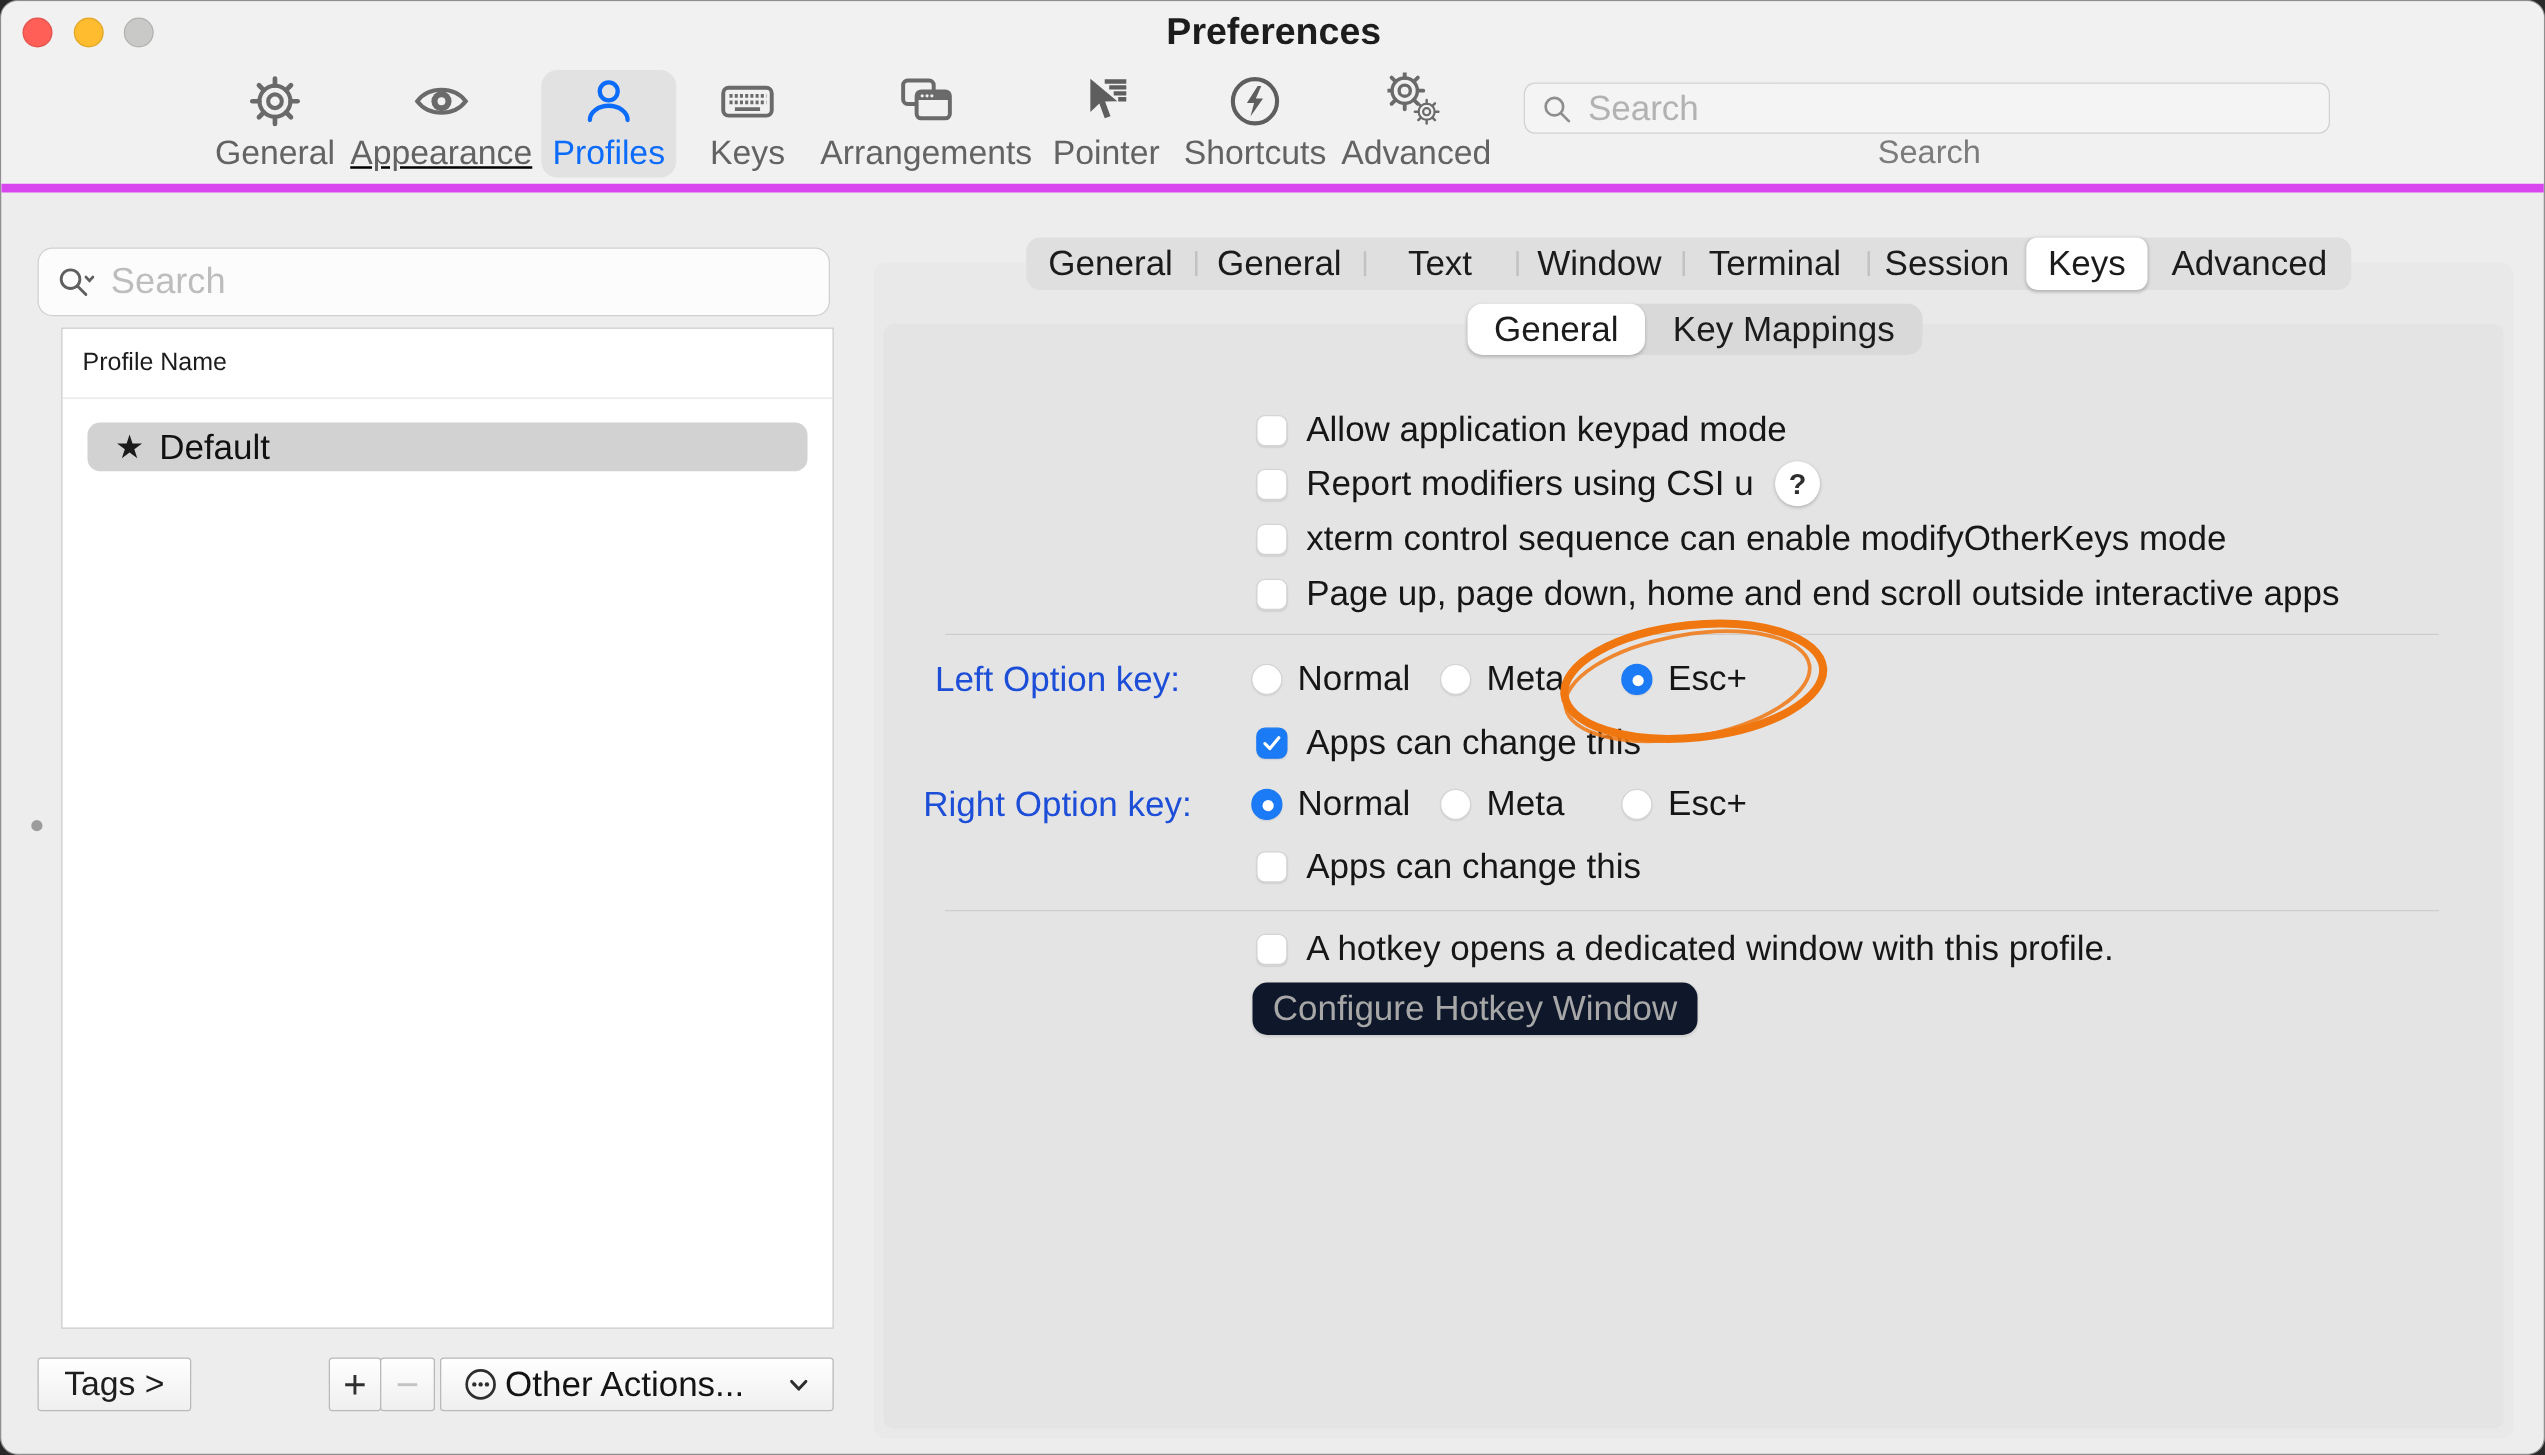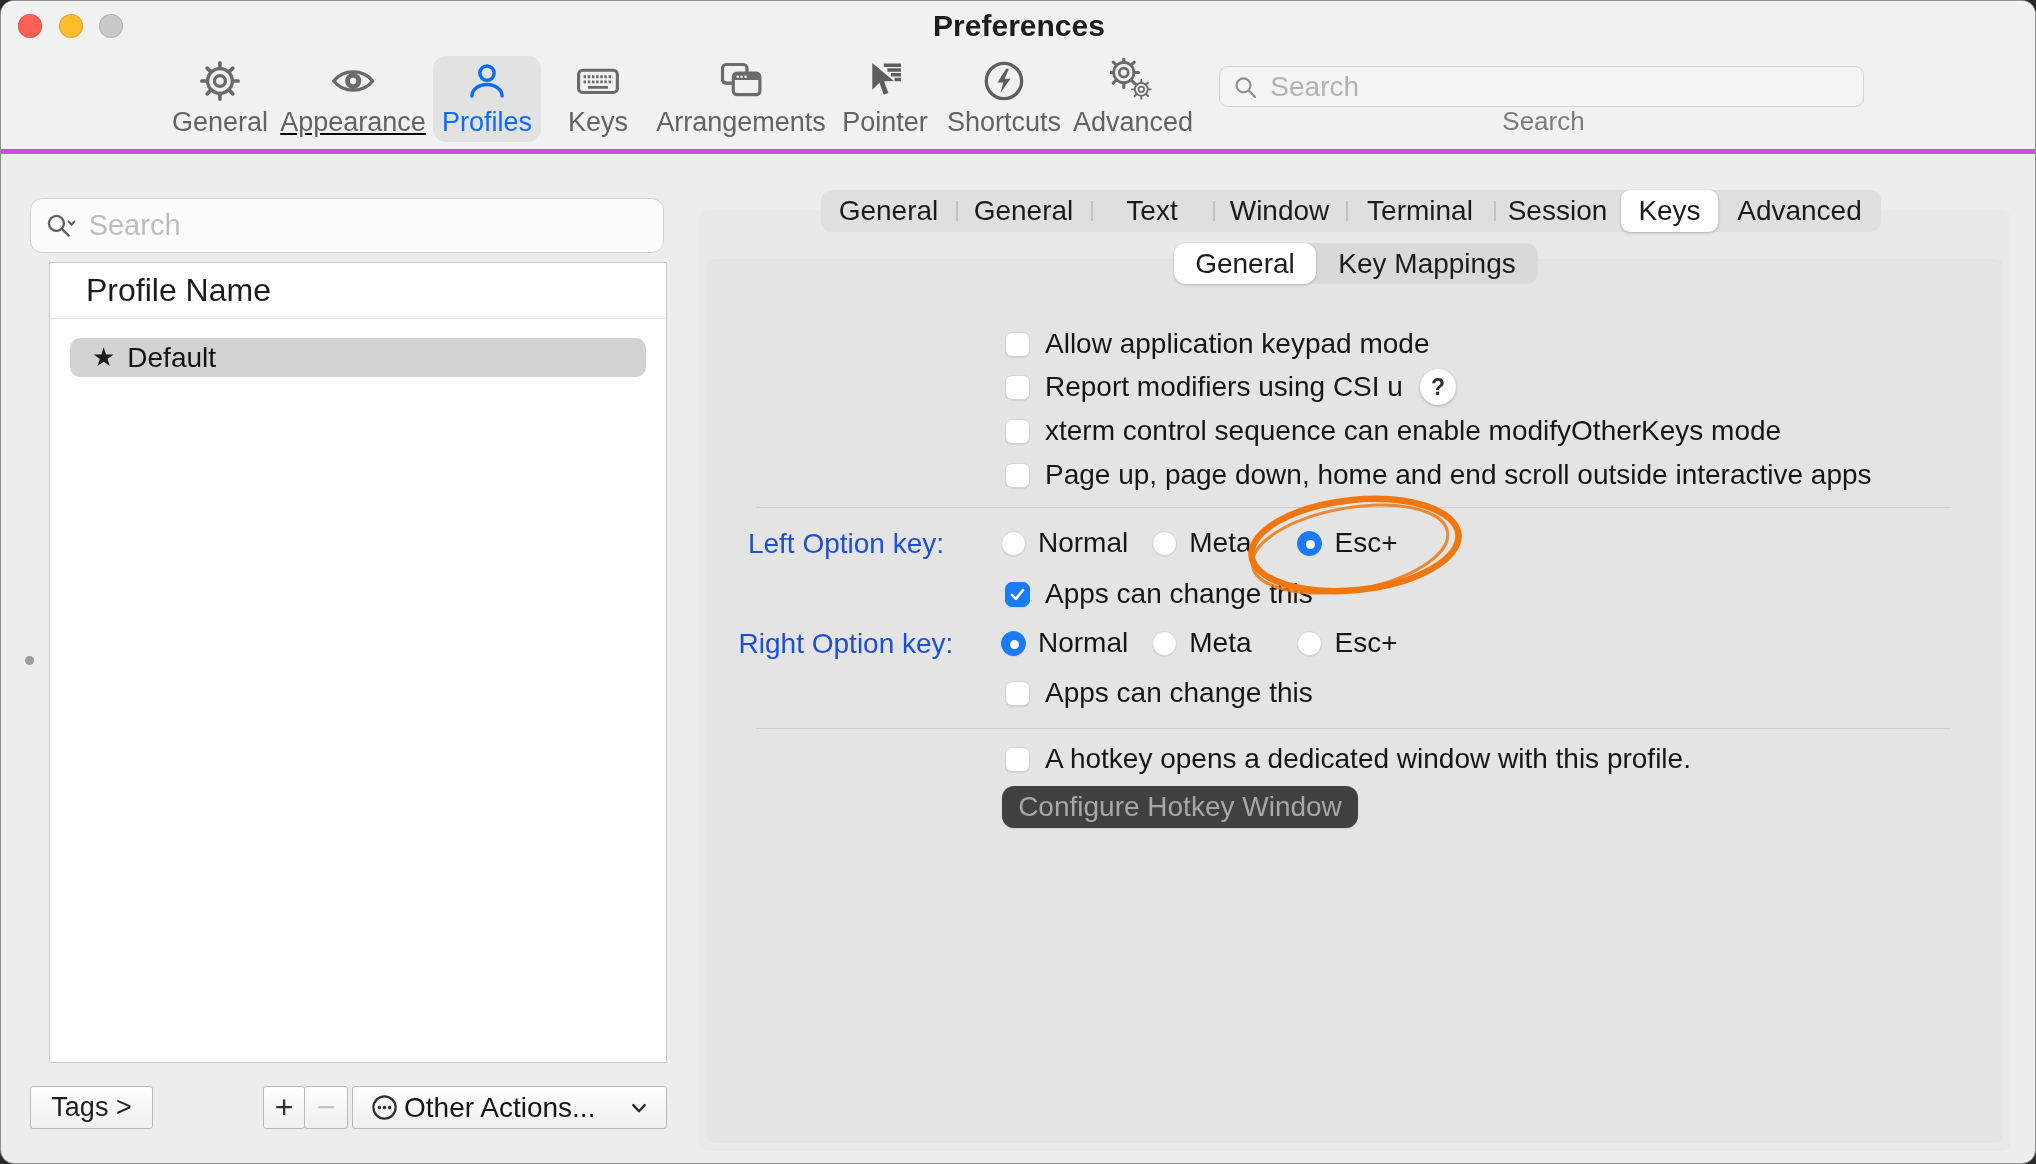--- a/index.html
+++ b/index.html
@@ -2,41 +2,41 @@
 <html><head>
 <meta charset="utf-8">
 <style>
   html,body{margin:0;padding:0;background:#2a2a2a;}
   *{box-sizing:border-box;font-family:"Liberation Sans","DejaVu Sans",sans-serif;}
   #window{
     position:relative;width:2036px;height:1164px;background:#ededed;
     border-radius:14px;border:1px solid #8f8f8f;overflow:hidden;
   }
   
-  #toolbar{position:absolute;left:0;top:0;width:2036px;height:153px;background:#f1f1f1;border-bottom:5px solid #d946ef;padding-left:44px;}
+  #toolbar{position:absolute;left:0;top:0;width:2036px;height:153px;background:#f1f1f1;border-bottom:7px solid #d946ef;padding-left:44px;}
   .light{position:absolute;top:13px;width:24px;height:24px;border-radius:50%;box-shadow:inset 0 0 0 1px rgba(0,0,0,.12);}
   #light-close{left:17px;background:#ff5f57;}
   #light-min{left:58px;background:#febc2e;}
   #light-zoom{left:98px;background:#c9c9c7;}
   #win-title{position:absolute;top:8px;left:0;width:2036px;text-align:center;font-size:30px;font-weight:700;color:#1d1d1d;}
   .tb-item{position:absolute;top:57px;display:flex;flex-direction:column;align-items:center;gap:3px;transform:translateX(-50%);}
   .tb-item .tb-label{font-size:27px;color:#636363;white-space:nowrap;}
   .tb-item svg{width:46px;height:46px;}
   #profiles-bg{position:absolute;left:432px;top:55px;width:108px;height:86px;border-radius:13px;background:#e2e2e2;}
   .tb-item.selected .tb-label{color:#0b6cfb;}
   #tb-search{position:absolute;left:1218px;top:65px;width:645px;height:41px;border:1.5px solid #d2d2d2;border-radius:9px;background:#f4f4f4;display:flex;align-items:center;padding:0 12px;gap:10px;}
   #tb-search input{border:none;outline:none;background:transparent;font-size:28px;color:#333;width:100%;}
   #tb-search input::placeholder{color:#b2b2b2;}
   #tb-search-caption{position:absolute;left:1380px;top:105px;width:325px;text-align:center;font-size:26px;color:#7c7c7c;}
   
   #side-search{position:absolute;left:29px;top:197px;width:634px;height:55px;background:#fcfcfc;border:1px solid #d0d0d0;border-radius:12px;display:flex;align-items:center;padding:0 14px;gap:10px;}
   #side-search input{border:none;outline:none;background:transparent;font-size:29px;color:#333;width:100%;}
   #side-search input::placeholder{color:#bdbdbd;}
   #listbox{position:absolute;left:48px;top:261px;width:618px;height:801px;background:#ffffff;border:1px solid #c9c9c9;}
-  #list-header{height:56px;border-bottom:1px solid #e5e5e5;display:flex;align-items:center;padding-left:36px;font-size:32px;color:#1c1c1c;}
+  #list-header{height:56px;border-bottom:1px solid #e5e5e5;display:flex;align-items:center;padding-left:16px;font-size:20px;color:#1c1c1c;}
   .profile-row{margin:19px 20px 0 20px;height:39px;border-radius:10px;display:flex;align-items:center;padding-left:22px;gap:12px;font-size:28px;color:#111;}
   .profile-row.selected{background:#d2d2d2;}
   .star{font-size:26px;color:#1b1b1b;}
   #edge-dot{position:absolute;left:24px;top:655px;width:9px;height:9px;border-radius:50%;background:#9c9c9c;}
   
   .btn{background:linear-gradient(#ffffff,#efefef);border:1px solid #b9b9b9;border-radius:3px;display:flex;align-items:center;justify-content:center;font-size:27px;color:#1e1e1e;}
   #tags-btn{position:absolute;left:29px;top:1085px;width:123px;height:43px;}
   #add-btn{position:absolute;left:262px;top:1085px;width:42px;height:43px;font-size:32px;color:#2f2f2f;}
   #remove-btn{position:absolute;left:303px;top:1085px;width:44px;height:43px;font-size:32px;color:#c3c3c3;}
   #other-actions{position:absolute;left:351px;top:1085px;width:315px;height:43px;justify-content:flex-start;padding:0 14px 0 16px;gap:4px;font-size:28px;color:#141414;}
@@ -59,21 +59,21 @@
   .radio.on{background:#1b7af5;border-color:#1b7af5;}
   .radio.on::after{content:"";position:absolute;left:8px;top:8px;width:9px;height:9px;border-radius:50%;background:#ffffff;}
   .cbrow{position:absolute;left:1004px;display:flex;align-items:center;gap:15px;height:26px;font-size:28px;color:#161616;white-space:nowrap;}
   .help-badge{width:36px;height:36px;border-radius:50%;background:#ffffff;box-shadow:0 1px 3px rgba(0,0,0,.25);display:flex;align-items:center;justify-content:center;font-size:23px;font-weight:600;color:#2f2f2f;margin-left:2px;}
   .hsep{position:absolute;left:755px;width:1195px;height:1px;background:#cdcdcd;}
   .opt-label{position:absolute;left:700px;width:290px;text-align:center;font-size:28px;color:#1d4ed8;white-space:nowrap;}
   .radiorow{position:absolute;left:1000px;display:flex;align-items:center;height:26px;font-size:28px;color:#161616;white-space:nowrap;}
   .radiorow .rl{margin-left:12px;}
   .radiorow .r2{margin-left:24px;}
   .radiorow .r3{margin-left:46px;}
-  #configure-btn{position:absolute;left:1001px;top:785px;width:356px;height:42px;border-radius:12px;background:#404040;box-shadow:0 1px 2px rgba(0,0,0,.10);display:flex;align-items:center;justify-content:center;font-size:28px;color:#a7a7a7;}
+  #configure-btn{position:absolute;left:1001px;top:785px;width:356px;height:42px;border-radius:12px;background:#0f172a;box-shadow:0 1px 2px rgba(0,0,0,.10);display:flex;align-items:center;justify-content:center;font-size:28px;color:#a7a7a7;}
   #annotation-svg{position:absolute;left:1230px;top:478px;pointer-events:none;}
   .hidden-defs{position:absolute;width:0;height:0;}
 </style>
 </head>
 <body>
 
 <svg class="hidden-defs">
   <defs>
     <g id="gear-shape" fill="none" stroke-linecap="round">
       <circle cx="16" cy="16" r="8.6" stroke-width="2.3"></circle>

